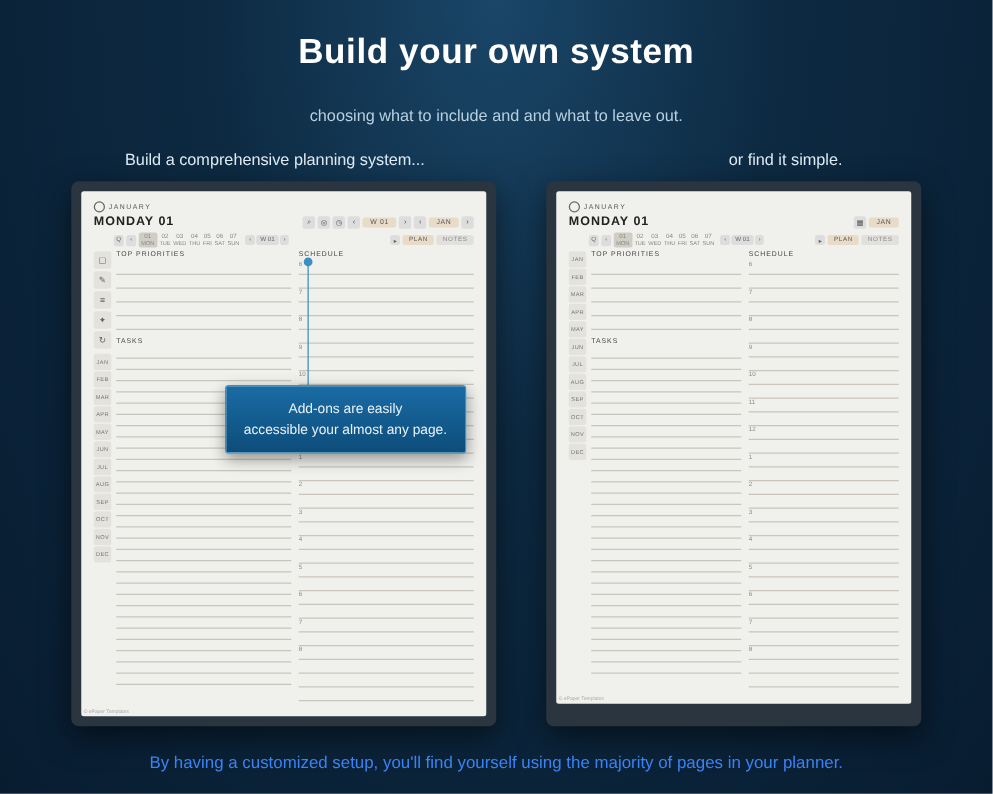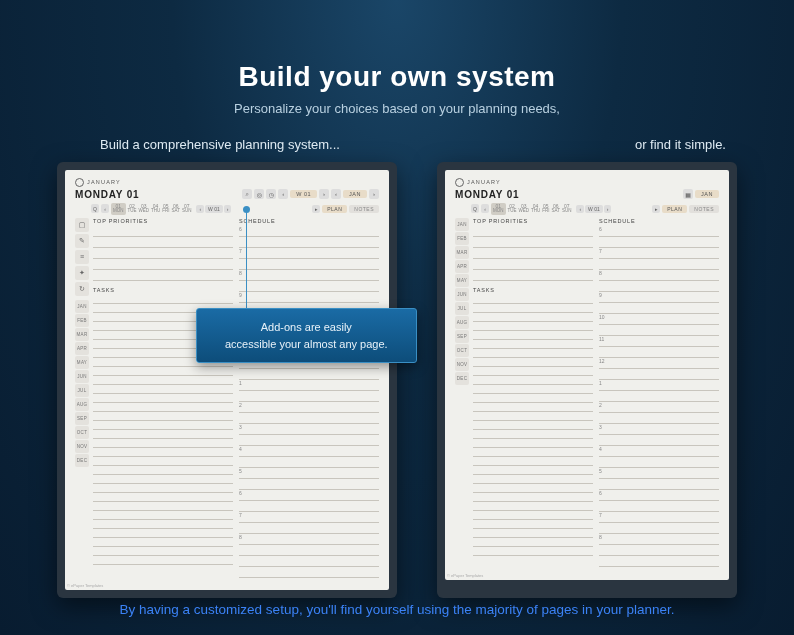--- a/index.html
+++ b/index.html
@@ -5,36 +5,36 @@
   * { box-sizing: border-box; margin: 0; padding: 0; }
   body {
     width: 794px;
     height: 635px;
     background: radial-gradient(ellipse at center top, #1a4668 0%, #0d2a42 40%, #081c30 100%);
     font-family: -apple-system, BlinkMacSystemFont, "Segoe UI", Arial, sans-serif;
     color: #fff;
     overflow: hidden;
     position: relative;
   }
-  .header { text-align: center; padding-top: 25px; margin-top: 36px; }
+  .header { text-align: center; padding-top: 25px; }
   .title {
     font-size: 28px;
     font-weight: 700;
     letter-spacing: 0.5px;
   }
   .subtitle {
     font-size: 13px;
     color: #b8d0e0;
     margin-top: 6px;
     line-height: 1.5;
   }
   .captions {
     display: flex;
     justify-content: space-between;
-    padding: 18px 68px 0 100px;
+    padding: 18px 120px 0 100px;
     font-size: 13px;
     color: #e0ecf4;
   }
   .tablets {
     display: flex;
     justify-content: center;
     gap: 40px;
     margin-top: 10px;
     padding: 0 50px;
   }
@@ -226,28 +226,27 @@
     top: 0;
   }
   .tasks-title { margin-top: 6px; }
   .callout {
     position: absolute;
     left: 180px;
     top: 308px;
     background: linear-gradient(180deg, #1a6ba5, #0d4d7a);
     border: 1px solid #3a8fc4;
     border-radius: 3px;
-    padding: 10px 28px;
+    padding: 10px 14px;
     font-size: 11px;
     color: #e8f2f9;
     text-align: center;
     line-height: 1.5;
     box-shadow: 0 4px 12px rgba(0,0,0,0.4);
     z-index: 10;
-    margin-left: 16px;
   }
   .callout-line {
     position: absolute;
     left: 246px;
     top: 210px;
     width: 1px;
     height: 98px;
     background: #3a8fc4;
     z-index: 9;
   }
@@ -287,21 +286,22 @@
     font-size:5px;
     color:#666;
   }
 </style>
 </head>
 <body>
 
 <div class="header">
   <div class="title">Build your own system</div>
   <div class="subtitle">
-    <span>Personalize your choices based on your planning needs,</span><br>
+    <br>
+    <span>choosing what to include and and what to leave out.</span>
   </div>
 </div>
 
 <div class="captions">
   <span>Build a comprehensive planning system...</span>
   <span>or find it simple.</span>
 </div>
 
 <div class="tablets">
 

